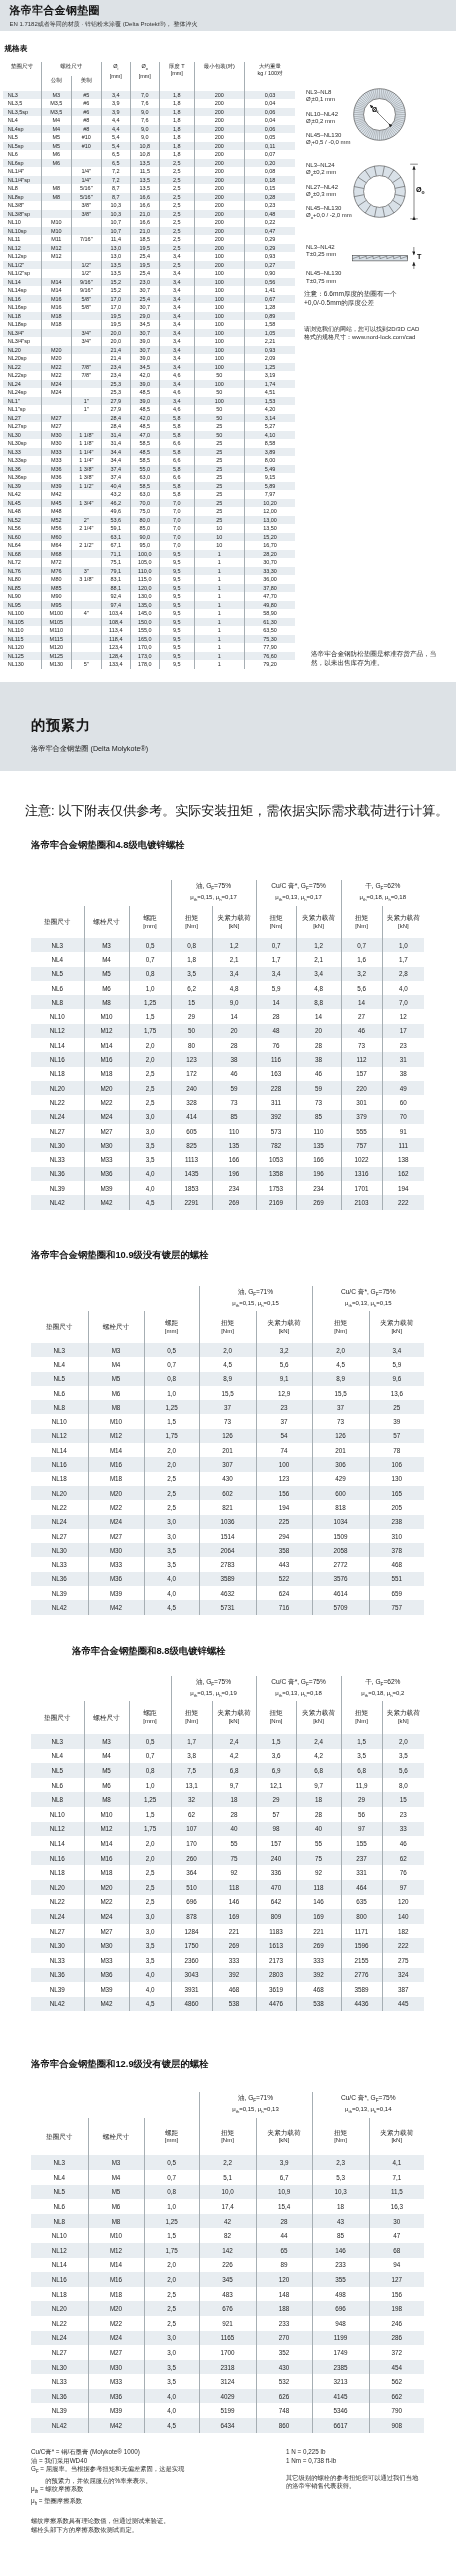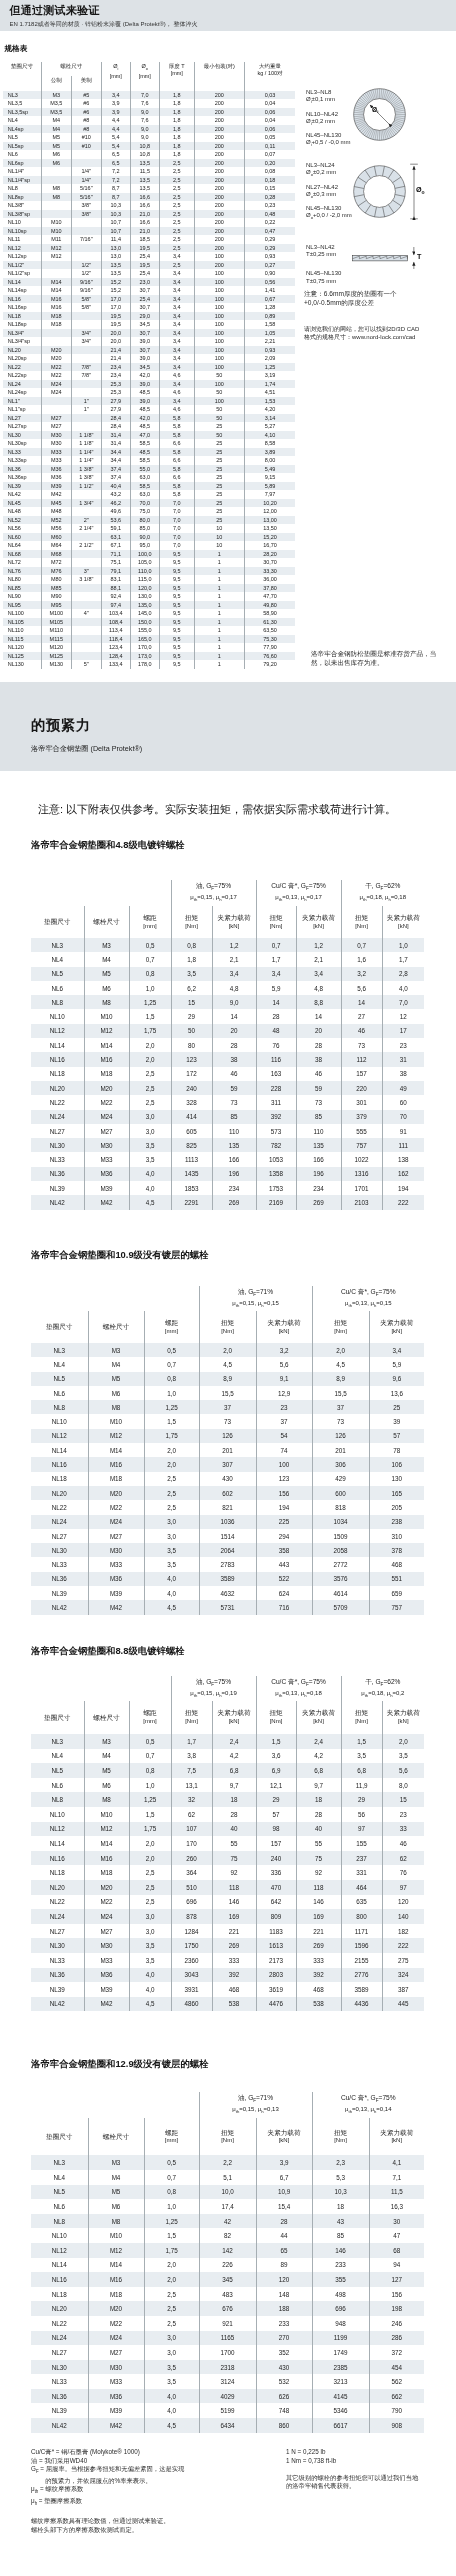--- a/index.html
+++ b/index.html
@@ -22,41 +22,41 @@
   
   .tolblock{font-size:6px;line-height:7.2px;color:#2b2b2b;}
   .tolblock .pair{margin-bottom:5px;}
   .tolblock.wide .pair{margin-bottom:12px;}
   .rnote{font-size:6.6px;line-height:8.8px;color:#2b2b2b;}
   sub{font-size:70%;}
   
   #band-torque{top:682px;height:89px;}
   #torque-title{left:31px;top:716px;font-size:14.3px;font-weight:bold;color:#161616;letter-spacing:0.6px;}
   #torque-subtitle{left:31px;top:744px;font-size:7.2px;color:#222;}
-  #torque-note{left:38px;top:802px;font-size:11px;color:#111;}
+  #torque-note{left:25px;top:802px;font-size:13px;color:#111;}
   
   .t-title{position:absolute;left:31px;font-size:9.4px;font-weight:bold;color:#161616;}
   .t-wrap{position:absolute;left:31px;width:393px;}
   .t-wrap th{font-weight:normal;font-size:6.6px;color:#222;text-align:center;vertical-align:middle;line-height:7.7px;padding:0 1.1px;}
   .t-wrap th .u{font-size:6px;}
   .t-wrap td{font-size:6.3px;text-align:center;white-space:nowrap;}
   .gcell{border-left:0.6px solid #a6aeb3;}
   
   .footcol{font-size:6.3px;line-height:8.5px;color:#2b2b2b;}
   .footcol .ind{padding-left:14.3px;}
   
   .dlabel{position:absolute;font-size:7.2px;font-weight:bold;color:#111;}
 </style>
 </head>
 <body>
 
 <div class="page">
 
   <div class="band" id="band-top"></div>
-  <div class="abs" id="page-title">但通过测试来验证</div>
+  <div class="abs" id="page-title">洛帝牢合金钢垫圈</div>
   <div class="abs" id="page-subtitle">EN 1.7182或者等同的材质 · 锌铝粉末涂覆 (Delta Protekt®)， 整体淬火</div>
 
   <div class="abs" id="spec-heading">规格表</div>
   <div class="abs" id="spec-wrap">
     <table id="spec-table">
       <colgroup>
           <col style="width:38px">
           <col style="width:30px">
           <col style="width:30px">
           <col style="width:29px">
@@ -911,21 +911,21 @@
           <path d="M0,0L7,3L0,6Z" fill="#222"></path>
         </marker>
       </defs>
     <line x1="7" y1="0" x2="7" y2="14" stroke="#222" stroke-width="1" marker-end="url(#ah3)"></line>
     <line x1="7" y1="40" x2="7" y2="28" stroke="#222" stroke-width="1" marker-end="url(#ah3)"></line>
   </svg>
   <div class="dlabel" style="left:417px;top:252px" id="t-label">T</div>
 
   <div class="band" id="band-torque"></div>
   <div class="abs" id="torque-title">的预紧力</div>
-  <div class="abs" id="torque-subtitle">洛帝牢合金钢垫圈 (Delta Protekt®)</div>
+  <div class="abs" id="torque-subtitle">洛帝牢合金钢垫圈 (Delta Molykote®)</div>
   <div class="abs" id="torque-note">注意: 以下附表仅供参考。实际安装扭矩，需依据实际需求载荷进行计算。</div>
 
   <div id="torque-tables">
       <div class="t-title" style="top: 839px;">洛帝牢合金钢垫圈和4.8级电镀锌螺栓</div>
       <div class="t-wrap" style="top: 880px;">
         <table>
           <colgroup>
             <col style="width:53px">
             <col style="width:45px">
             <col style="width:42px">
@@ -1364,21 +1364,21 @@
               <td class="vl">M42</td>
               <td class="vl">4,5</td>
               <td class="vl">5731</td>
               <td class="vl">716</td>
               <td class="vl">5709</td>
               <td class="vl">757</td>
             </tr>
           </tbody>
         </table>
       </div>
-      <div class="t-title" style="top: 1645px;">洛帝牢合金钢垫圈和8.8级电镀锌螺栓</div>
+      <div class="t-title" style="top: 1645px; margin-left: 41px;">洛帝牢合金钢垫圈和8.8级电镀锌螺栓</div>
       <div class="t-wrap" style="top: 1676px;">
         <table>
           <colgroup>
             <col style="width:53px">
             <col style="width:45px">
             <col style="width:42px">
             <col style="width:41px">
             <col style="width:44px">
             <col style="width:40px">
             <col style="width:45px">

